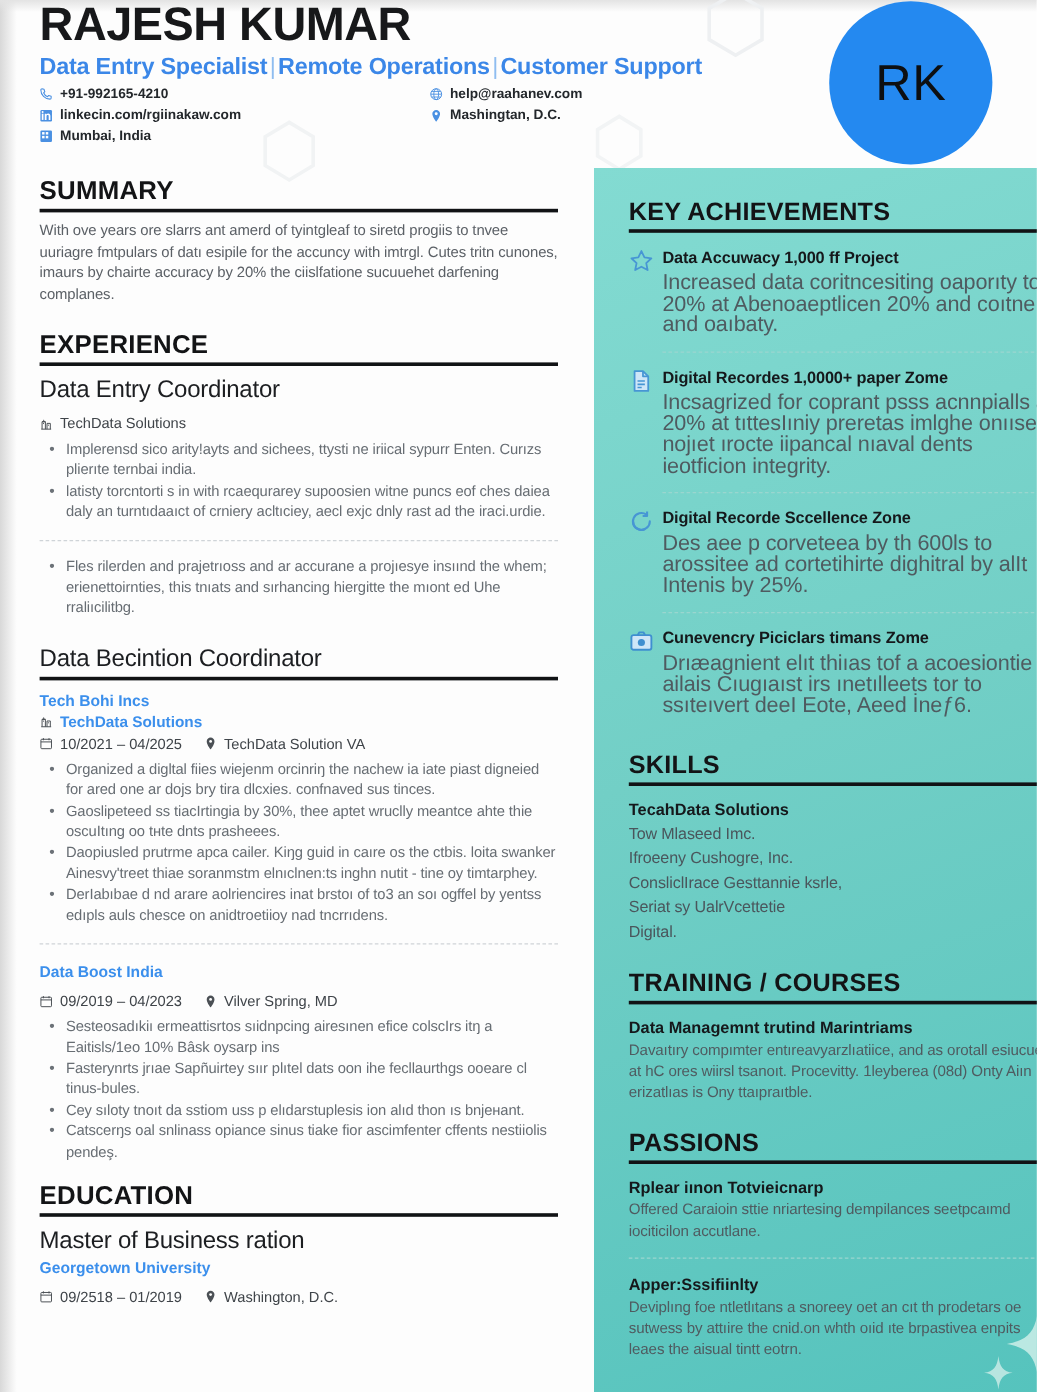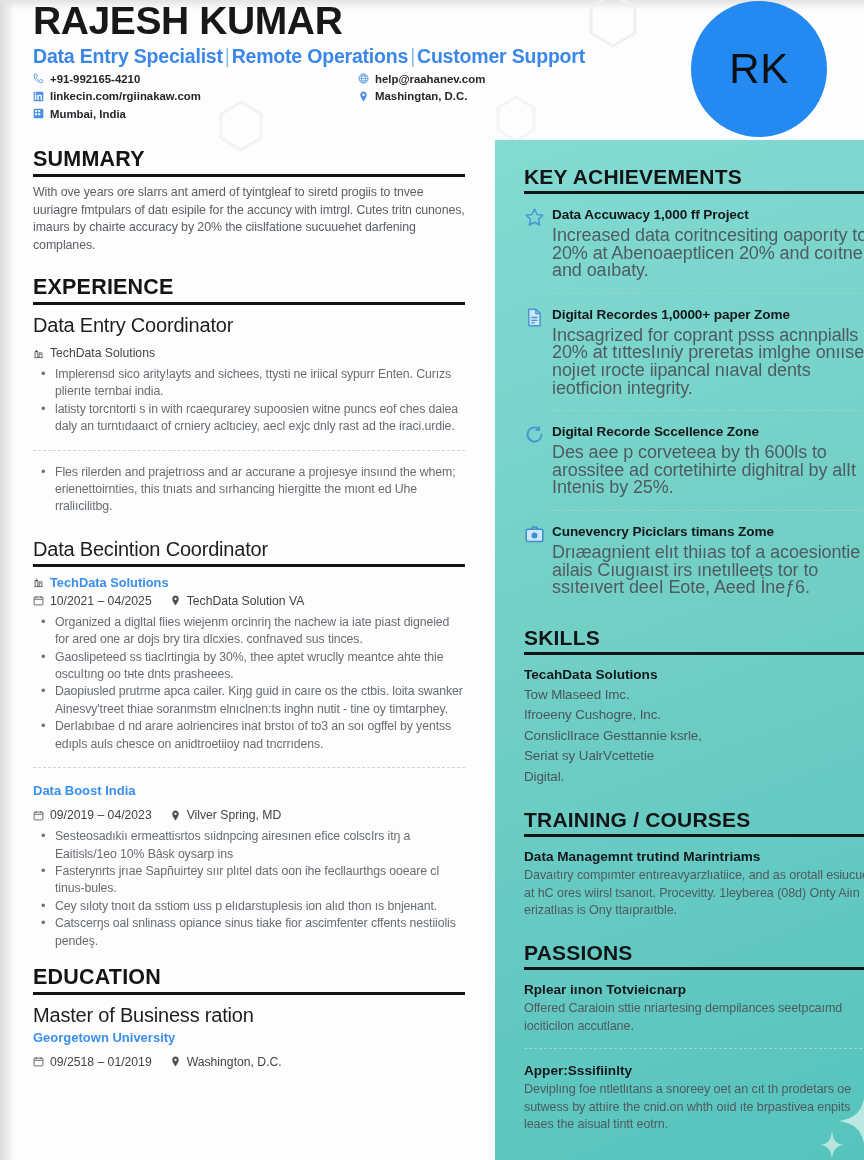--- a/index.html
+++ b/index.html
@@ -250,20 +250,21 @@
 
     <div class="mblock">
       <ul class="bullets blur-soft">
         <li>Fles rilerden and prajetrıoss and ar accurane a projıesye insıınd the whem; erienettoirnties, this tnıats and sırhancing hiergitte the mıont ed Uhe rraliıcilitbg.</li>
       </ul>
     </div>
 
     <div class="mblock mt20">
       <div class="job-title">Data Becintion Coordinator</div>
       <div class="mrule"></div>
+      <div class="job-org-accent">Tech Bohi Incs</div>
       <div class="job-meta accent">
         <span class="mi">
           <svg width="11" height="11" viewBox="0 0 16 16">
               <path d="M2 14h12M3 14V5h4v9M9 14V7h4v7M3 5h4M4.6 3.2h0.8M5 3.2V5" stroke="#4b5055" stroke-width="1.2" fill="none"></path>
               <rect x="4.1" y="6.6" width="1.2" height="1.2" fill="#4b5055"></rect>
               <rect x="10.1" y="8.6" width="1.2" height="1.2" fill="#4b5055"></rect>
             </svg>
         </span>
         <span>TechData Solutions</span>
       </div>

